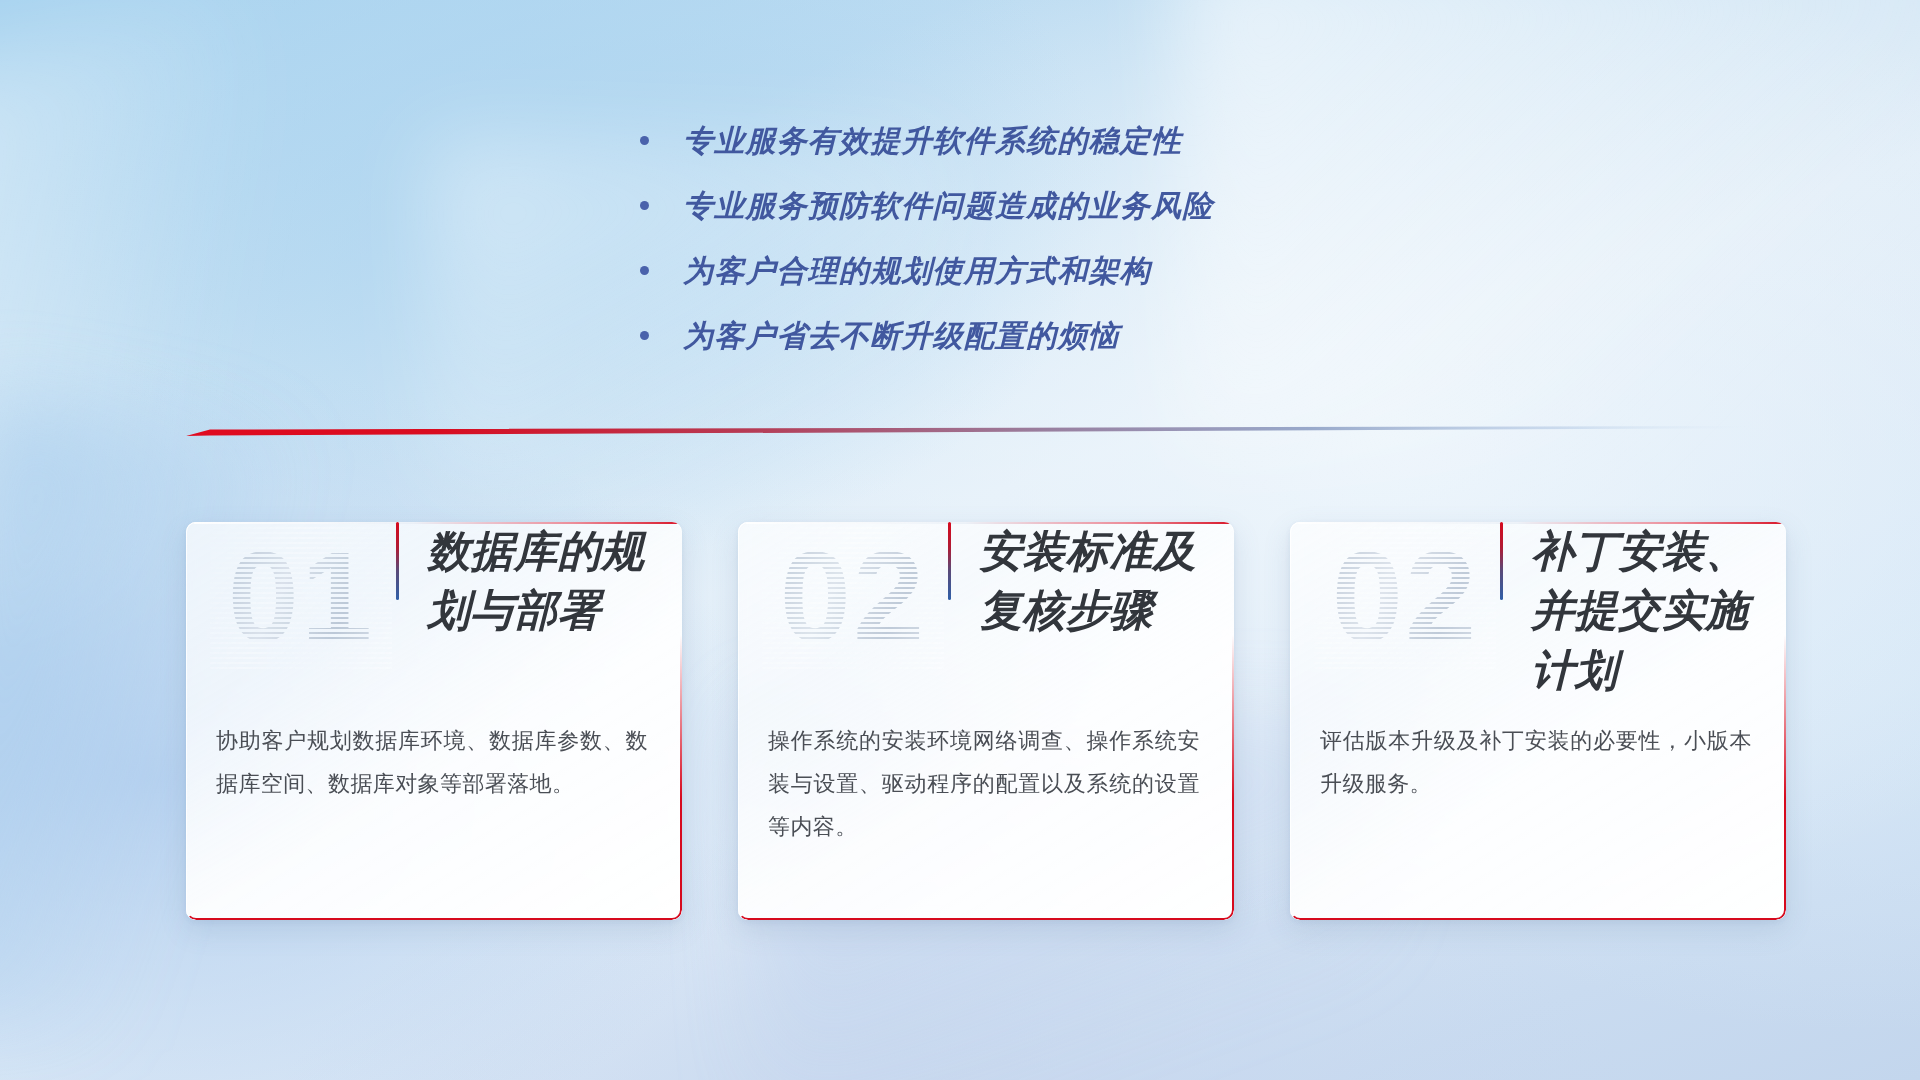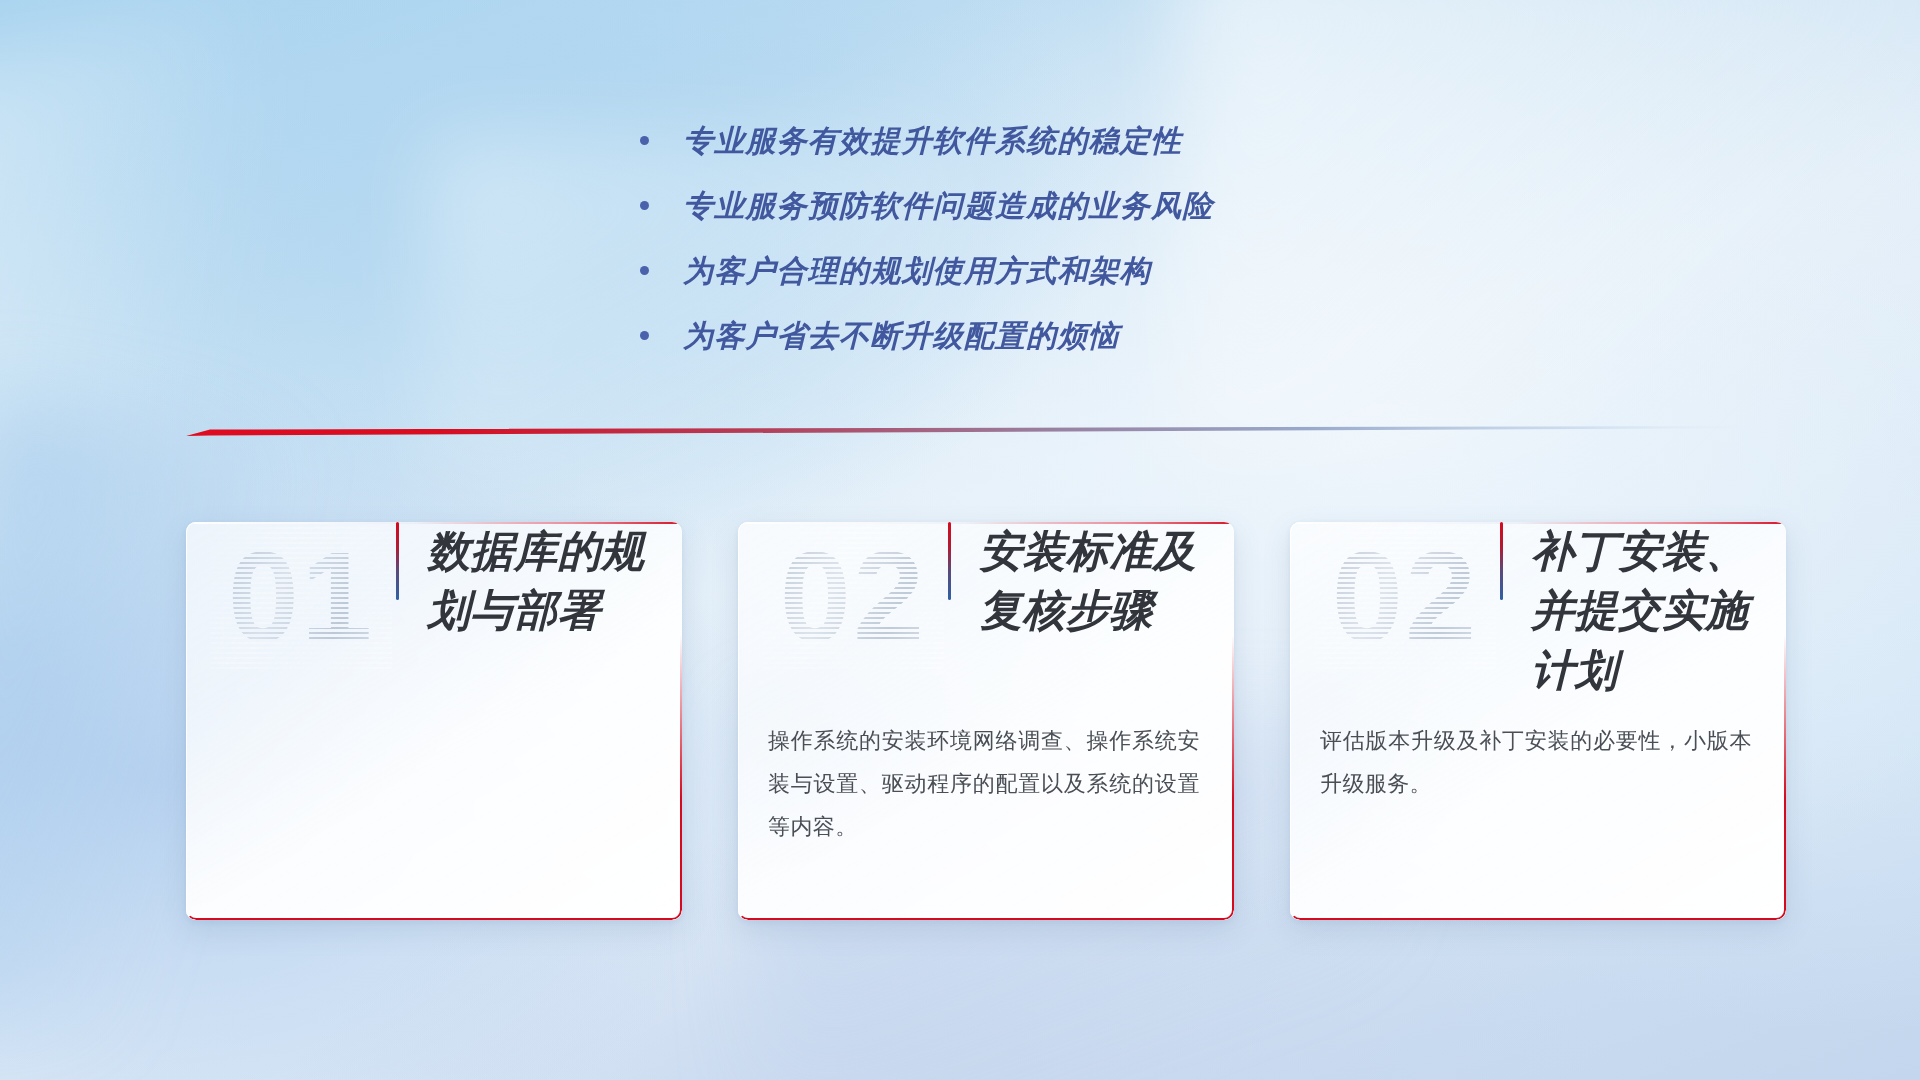--- a/index.html
+++ b/index.html
@@ -269,20 +269,21 @@
   <div id="cards">
 
     <div class="card">
       <div class="card-topline"></div>
       <div class="card-accent"></div>
       <div class="card-head">
         <div class="card-num">01</div>
         <div class="card-bar"></div>
         <div class="card-title">数据库的规划与部署</div>
       </div>
+      <div class="card-body">协助客户规划数据库环境、数据库参数、数据库空间、数据库对象等部署落地。</div>
     </div>
 
     <div class="card">
       <div class="card-topline"></div>
       <div class="card-accent"></div>
       <div class="card-head">
         <div class="card-num">02</div>
         <div class="card-bar"></div>
         <div class="card-title">安装标准及复核步骤</div>
       </div>

